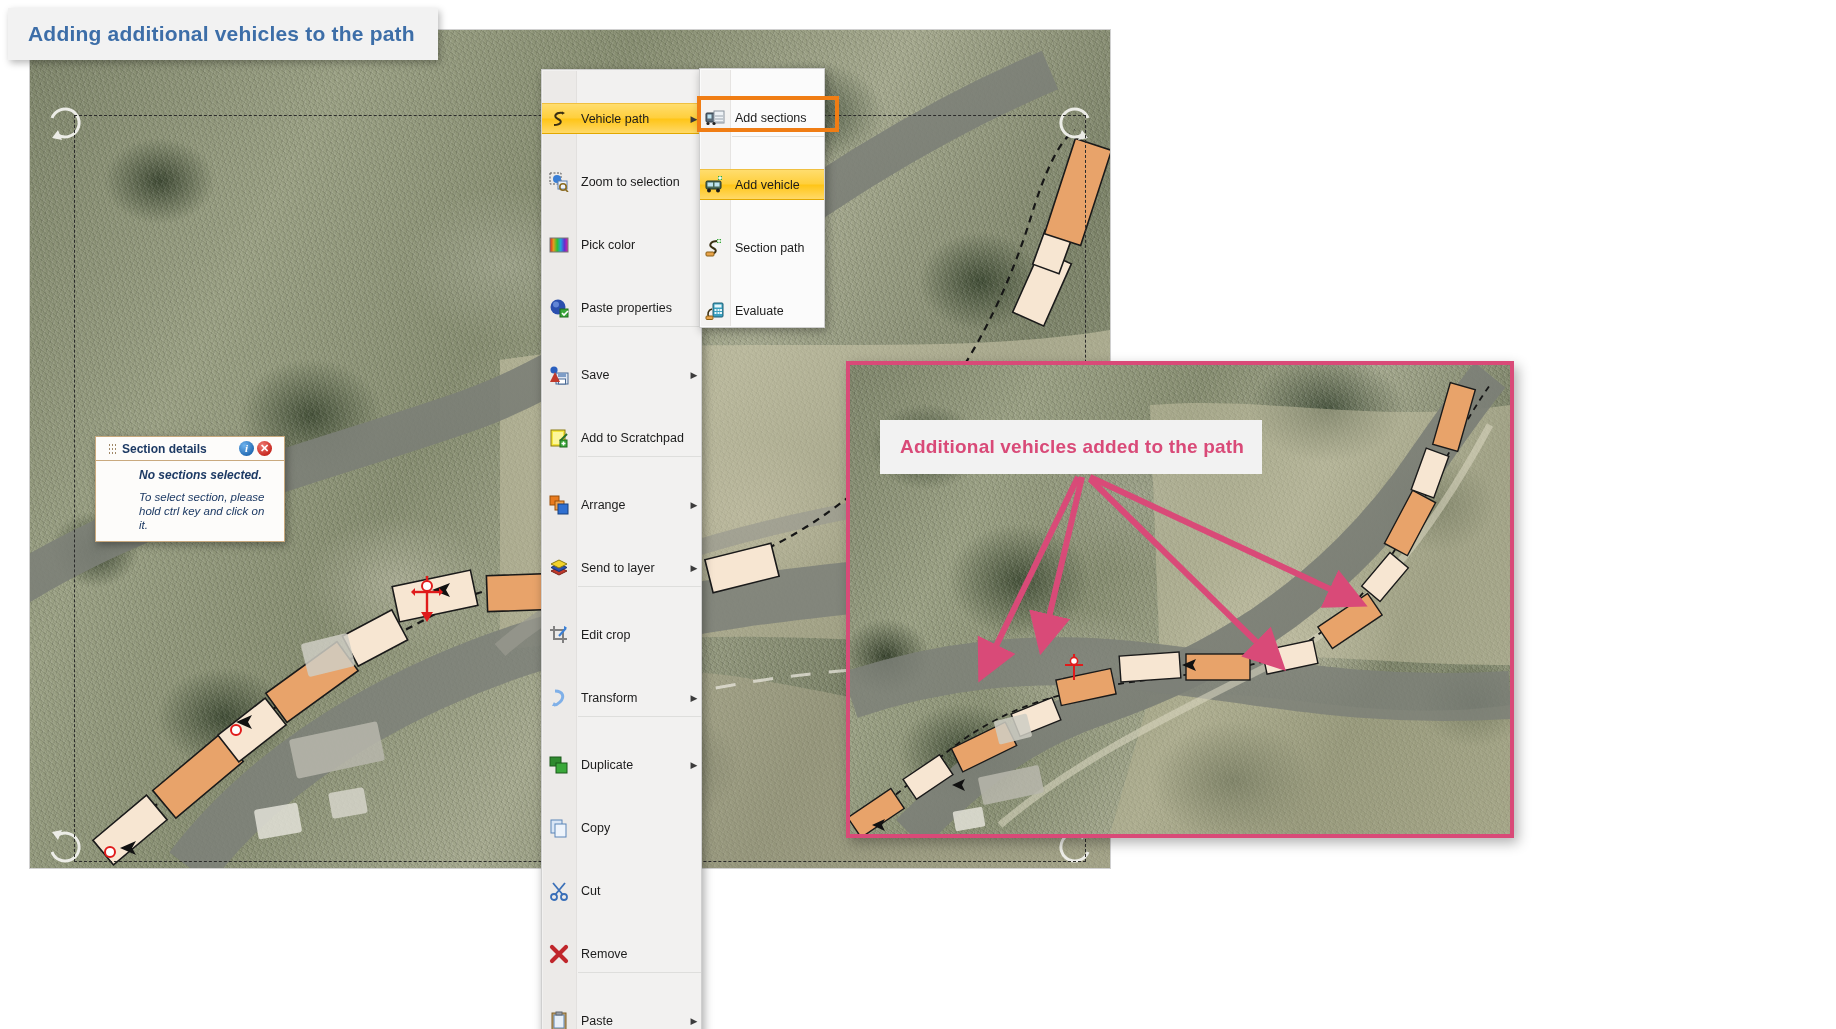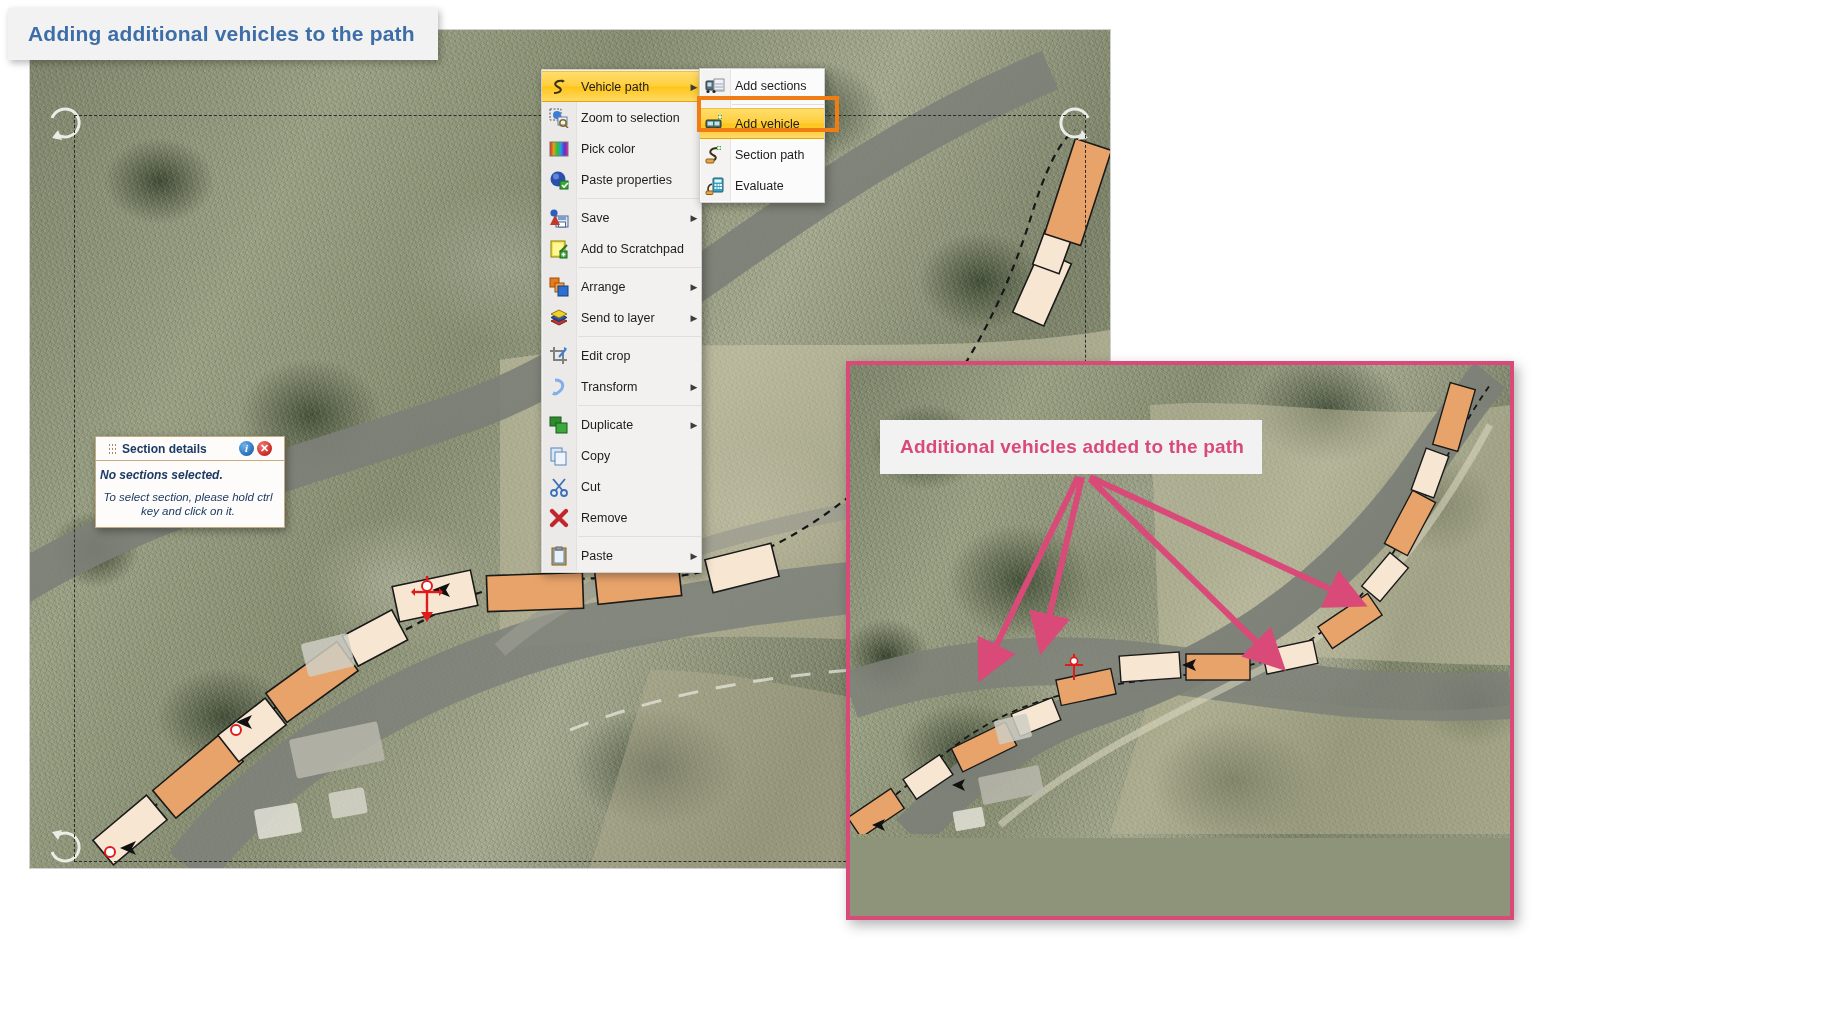--- a/index.html
+++ b/index.html
@@ -94,26 +94,26 @@
   #section-details .sd-icon{width:15px;height:15px;border-radius:50%;margin-left:3px;display:inline-block;}
   #section-details .sd-info{
     background:radial-gradient(circle at 35% 30%, #6fb4ef, #1b63ad 80%);
     color:#fff;font-size:11px;font-weight:bold;font-style:italic;
     text-align:center;line-height:15px;font-family:"Liberation Serif",serif;
   }
   #section-details .sd-close{
     background:radial-gradient(circle at 35% 30%, #f07a72, #c21f17 80%);
     color:#fff;font-size:11px;font-weight:bold;text-align:center;line-height:14px;
   }
-  #section-details .sd-body{padding:7px 8px 9px 4px;}
+  #section-details .sd-body{padding:7px 8px 9px 11px;margin-left:32px;}
   #section-details .sd-line1{
     font-style:italic;font-weight:bold;color:#1d3a64;font-size:12px;margin-bottom:8px;
   }
   #section-details .sd-line2{
-    font-style:italic;color:#1d3a64;font-size:11.5px;line-height:14px;text-align:center;
+    font-style:italic;color:#1d3a64;font-size:11.5px;line-height:14px;
   }
 
   
   #context-menu{
     position:absolute;left:541px;top:69px;width:159px;
     background:#f2f1f0;
     border:1px solid #cfcfcf;
     box-shadow:2px 3px 9px rgba(0,0,0,.35);
     z-index:50;
     padding:1px 0;
@@ -121,20 +121,21 @@
   #context-menu .gutter{
     position:absolute;left:1px;top:1px;bottom:1px;width:33px;
     background:#eceae8;border-right:1px solid #e2e0de;
     pointer-events:none;
   }
   .mi{
     position:relative;display:flex;align-items:center;
     height:31px;box-sizing:border-box;
     font-size:12.5px;color:#1c1c1c;
     cursor:default;
+    margin-top:32px;
   }
   .mi .ico{
     width:33px;min-width:33px;height:31px;
     display:flex;align-items:center;justify-content:center;
     position:relative;z-index:2;
   }
   .mi .lbl{flex:1;padding-left:6px;position:relative;z-index:2;white-space:nowrap;}
   .mi .arrow{
     width:14px;min-width:14px;text-align:center;font-size:9px;color:#3c3c3c;
     position:relative;z-index:2;
@@ -163,21 +164,21 @@
   
   #addvehicle-highlight{
     position:absolute;left:697px;top:96px;width:142px;height:36px;
     border:4px solid #f07d14;
     box-sizing:border-box;
     z-index:60;pointer-events:none;
   }
 
   
   #inset-panel{
-    position:absolute;left:846px;top:361px;width:668px;height:559px;
+    position:absolute;left:846px;top:361px;width:668px;height:477px;
     border:4px solid #d94a78;
     box-sizing:border-box;
     box-shadow:4px 5px 12px rgba(0,0,0,.3);
     overflow:hidden;
     z-index:25;
     background:#8e9479;
   }
   #inset-aerial{left:-4px;top:-4px;width:668px;height:477px;}
   #inset-svg{position:absolute;left:0;top:0;width:660px;height:469px;}
 

